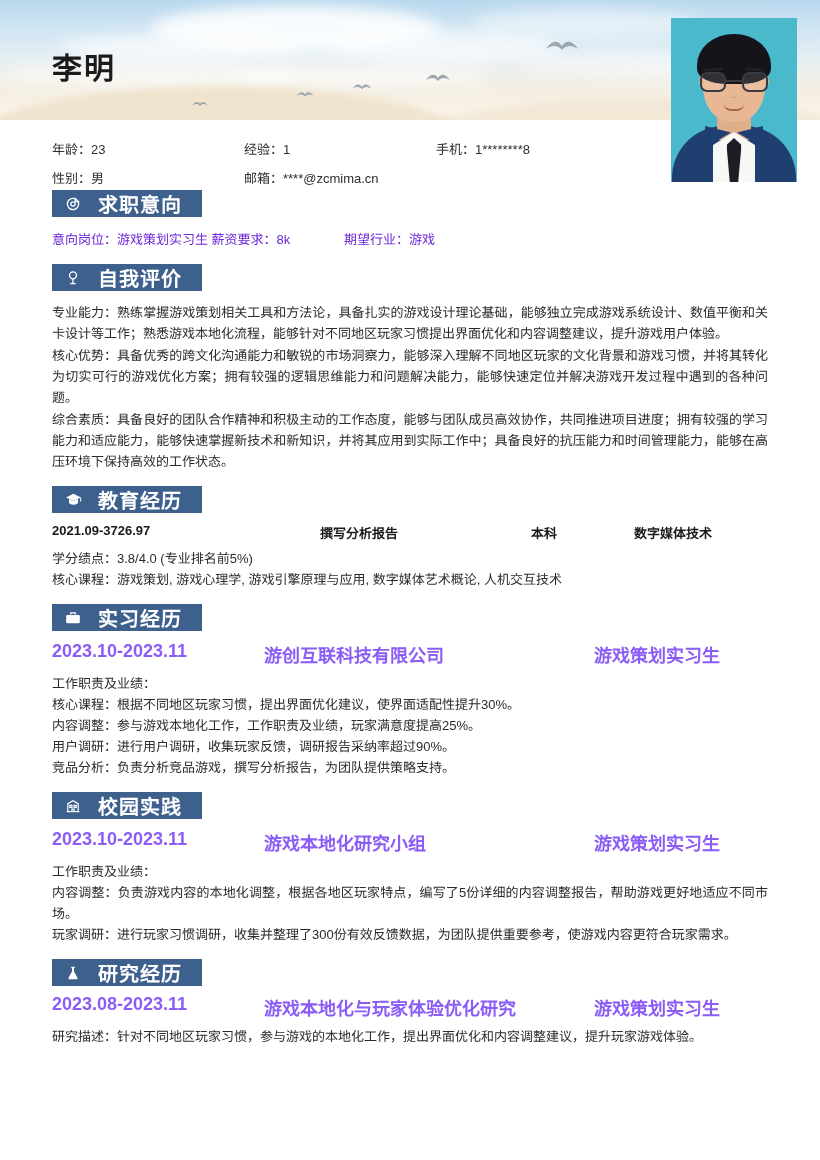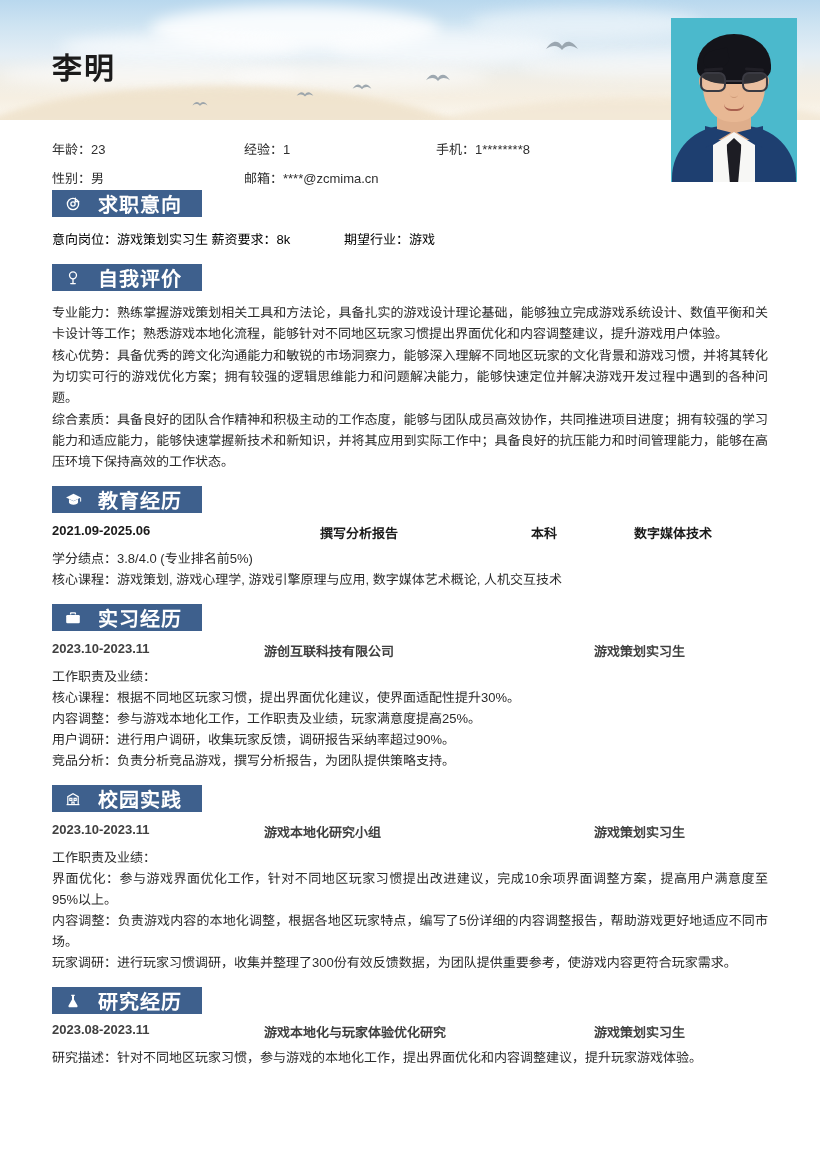--- a/index.html
+++ b/index.html
@@ -211,31 +211,31 @@
   }
 
   .body-text {
     font-size: 13px;
     color: #2b2b2b;
     line-height: 21px;
     text-align: justify;
   }
   .para { margin-top: 1px; }
 
-  .intent-row { display: flex; font-size: 13px; color: #000000; }
+  .intent-row { display: flex; font-size: 13px; color: #6d28d9; }
   .intent-a { width: 292px; }
   .intent-b { width: 200px; }
 
   .edu-row { display: flex; font-size: 13px; font-weight: 700; color: #1a1a1a; }
   .edu-date  { width: 212px; }
   .edu-school{ width: 190px; text-align: center; }
   .edu-degree{ width: 180px; text-align: center; }
   .edu-major { flex: 1; text-align: left; }
 
-  .job-row { display: flex; font-size: 13px; font-weight: 700; color: #404040; }
+  .job-row { display: flex; font-size: 18px; font-weight: 700; color: #8b5cf6; }
   .job-date { width: 212px; }
   .job-org  { width: 330px; text-align: left; }
   .job-title{ flex: 1; text-align: left; }
 
   .sp-6  { height: 6px; }
   .sp-8  { height: 8px; }
   .sp-10 { height: 10px; }
   .sp-12 { height: 12px; }
   .sp-14 { height: 14px; }
   .sp-16 { height: 16px; }
@@ -365,21 +365,21 @@
         <svg width="17" height="17" viewBox="0 0 24 24" fill="currentColor">
           <path d="M12 4 L22.5 9 L12 14 L1.5 9 Z"></path>
           <path d="M5.6 11.4 L5.6 16.2 C5.6 17.8 8.6 19.4 12 19.4 C15.4 19.4 18.4 17.8 18.4 16.2 L18.4 11.4 L12 14.6 Z"></path>
           <rect x="21.4" y="9" width="1.4" height="6" rx="0.6"></rect>
         </svg>
       </span>
       <span class="sec-title">教育经历</span>
     </div>
     <div class="sp-10"></div>
     <div class="edu-row">
-      <div class="edu-date">2021.09-2025.06</div>
+      <div class="edu-date">2021.09-3726.97</div>
       <div class="edu-school">撰写分析报告</div>
       <div class="edu-degree">本科</div>
       <div class="edu-major">数字媒体技术</div>
     </div>
     <div class="sp-6"></div>
     <div class="body-text">学分绩点：3.8/4.0 (专业排名前5%)</div>
     <div class="body-text">核心课程：游戏策划, 游戏心理学, 游戏引擎原理与应用, 数字媒体艺术概论, 人机交互技术</div>
   </div>
 
   <div class="sp-14"></div>
@@ -424,21 +424,20 @@
       <span class="sec-title">校园实践</span>
     </div>
     <div class="sp-10"></div>
     <div class="job-row">
       <div class="job-date">2023.10-2023.11</div>
       <div class="job-org">游戏本地化研究小组</div>
       <div class="job-title">游戏策划实习生</div>
     </div>
     <div class="sp-6"></div>
     <div class="body-text">工作职责及业绩：</div>
-    <div class="body-text">界面优化：参与游戏界面优化工作，针对不同地区玩家习惯提出改进建议，完成10余项界面调整方案，提高用户满意度至95%以上。</div>
     <div class="body-text">内容调整：负责游戏内容的本地化调整，根据各地区玩家特点，编写了5份详细的内容调整报告，帮助游戏更好地适应不同市场。</div>
     <div class="body-text">玩家调研：进行玩家习惯调研，收集并整理了300份有效反馈数据，为团队提供重要参考，使游戏内容更符合玩家需求。</div>
   </div>
 
   <div class="sp-14"></div>
 
   <div class="section">
     <div class="sec-head">
       <span class="sec-icon">
         <svg width="16" height="16" viewBox="0 0 24 24" fill="currentColor">

